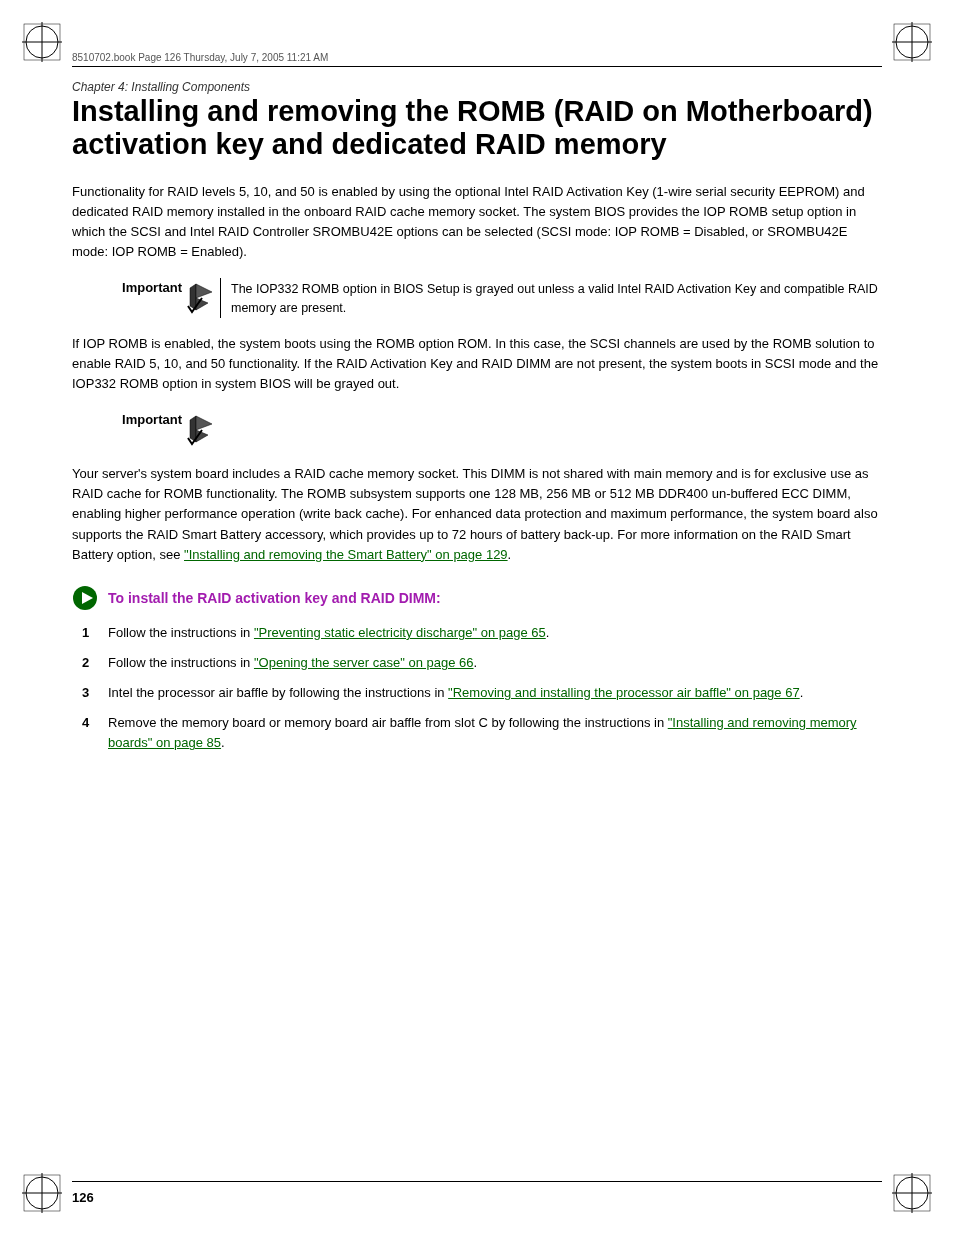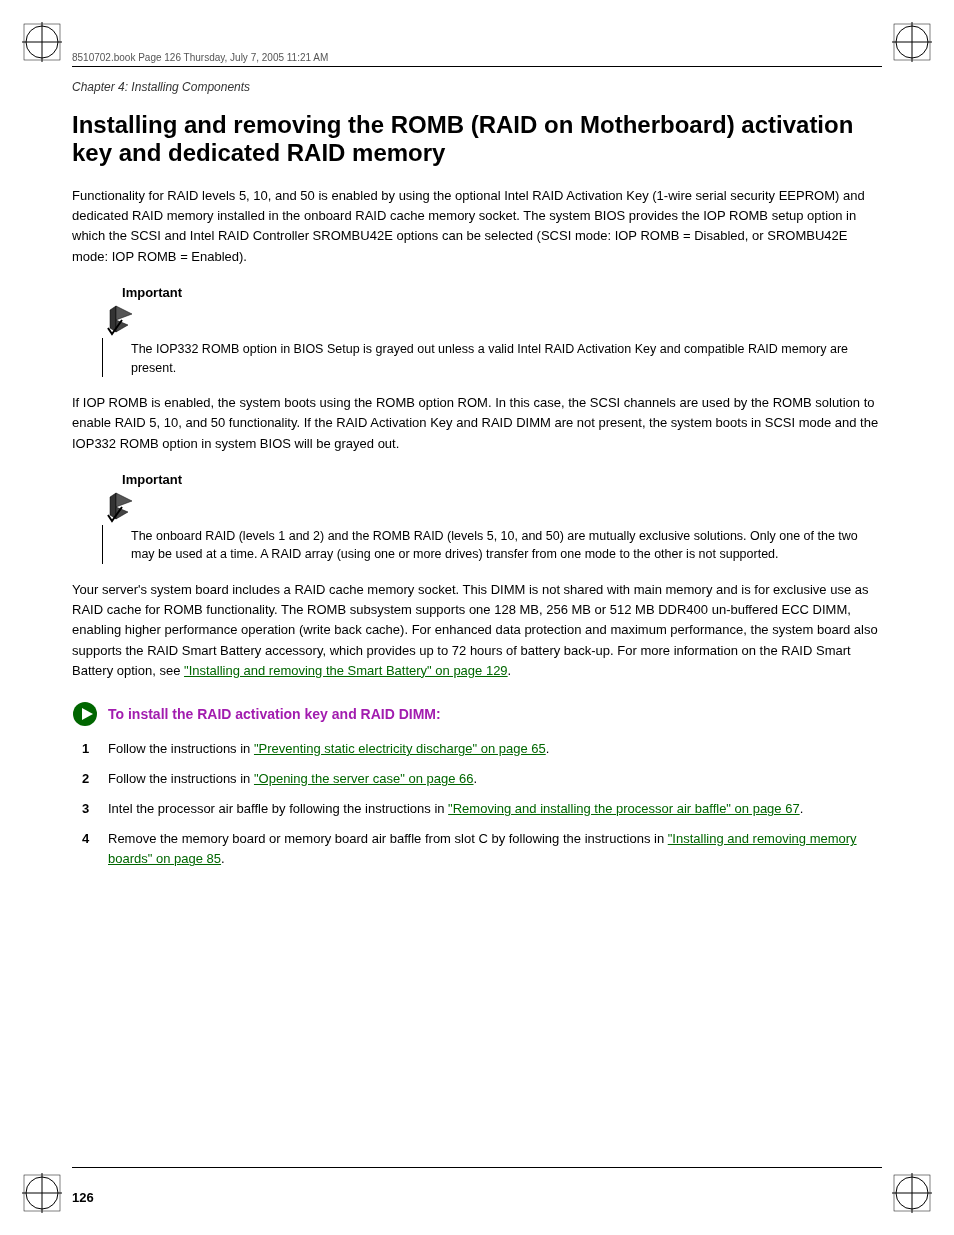--- a/index.html
+++ b/index.html
@@ -58,45 +58,44 @@
       left: 72px;
       right: 72px;
       bottom: 70px;
     }
 
     .chapter-label {
       font-family: Arial, sans-serif;
       font-size: 12px;
       font-style: italic;
       color: #333;
-      margin-bottom: 17px;
+      margin-bottom: 1px;
     }
 
     .page-title {
       font-family: Arial, sans-serif;
-      font-size: 24px;
+      font-size: 29px;
       font-weight: bold;
       color: #000;
       line-height: 1.15;
       margin-bottom: 20px;
     }
 
     .body-text {
       font-family: Liberation Sans, sans-serif;
       font-size: 13px;
       line-height: 1.55;
       color: #000;
       margin-bottom: 14px;
     }
 
     .important-box {
       display: flex;
       align-items: flex-start;
       margin: 16px 0 16px 30px;
-      flex-direction: column;
     }
 
     .important-label {
       font-family: Arial, sans-serif;
       font-size: 13px;
       font-weight: bold;
       min-width: 80px;
       text-align: right;
       padding-top: 2px;
     }
@@ -105,21 +104,21 @@
       min-width: 38px;
       width: 38px;
       height: 38px;
     }
 
     .important-text {
       font-family: Arial, sans-serif;
       font-size: 12.5px;
       line-height: 1.5;
       border-left: 1px solid #000;
-      padding-left: 28px;
+      padding-left: 10px;
       padding-top: 2px;
     }
 
     .section-heading {
       display: flex;
       align-items: center;
       gap: 10px;
       margin: 20px 0 12px 0;
     }
 
@@ -167,21 +166,21 @@
     
     .footer {
       position: absolute;
       bottom: 30px;
       left: 72px;
       right: 72px;
       display: flex;
       align-items: center;
       justify-content: space-between;
       border-top: 1px solid #000;
-      padding-top: 22px;
+      padding-top: 8px;
     }
 
     .footer-page-num {
       font-family: Arial, sans-serif;
       font-size: 13px;
       font-weight: bold;
     }
 
     .footer-url {
       font-family: Arial, sans-serif;
@@ -267,21 +266,20 @@
     <div class="important-box">
       <span class="important-label">Important</span>
       <div class="checkmark-icon">
         <svg viewBox="0 0 38 38" xmlns="http://www.w3.org/2000/svg" width="38" height="38">
           <path d="M8 10 L14 6 L14 32 L8 28 Z" fill="#333" stroke="#000" stroke-width="0.5"></path>
           <path d="M14 6 L30 14 L14 20 Z" fill="#555" stroke="#000" stroke-width="0.5"></path>
           <path d="M14 20 L26 25 L14 32 Z" fill="#444" stroke="#000" stroke-width="0.5"></path>
           <polyline points="6,28 10,34 20,20" fill="none" stroke="#000" stroke-width="2"></polyline>
         </svg>
       </div>
-      <div class="important-text">The onboard RAID (levels 1 and 2) and the ROMB RAID (levels 5, 10, and 50) are mutually exclusive solutions. Only one of the two may be used at a time. A RAID array (using one or more drives) transfer from one mode to the other is not supported.</div>
     </div>
 
     <p class="body-text">
       <span>Your server's system board includes a RAID cache memory socket. This DIMM is not shared with main memory and is for exclusive use as RAID cache for ROMB functionality. The ROMB subsystem supports one 128 MB, 256 MB or 512 MB DDR400 un-buffered ECC DIMM, enabling higher performance operation (write back cache). For enhanced data protection and maximum performance, the system board also supports the RAID Smart Battery accessory, which provides up to 72 hours of battery back-up. For more information on the RAID Smart Battery option, see </span><span class="link-text">"Installing and removing the Smart Battery" on page 129</span><span>.</span>
     </p>
 
     <div class="section-heading">
       <div class="play-icon">
         <svg viewBox="0 0 26 26" xmlns="http://www.w3.org/2000/svg" width="26" height="26">
           <circle cx="13" cy="13" r="12" fill="#006600"></circle>

